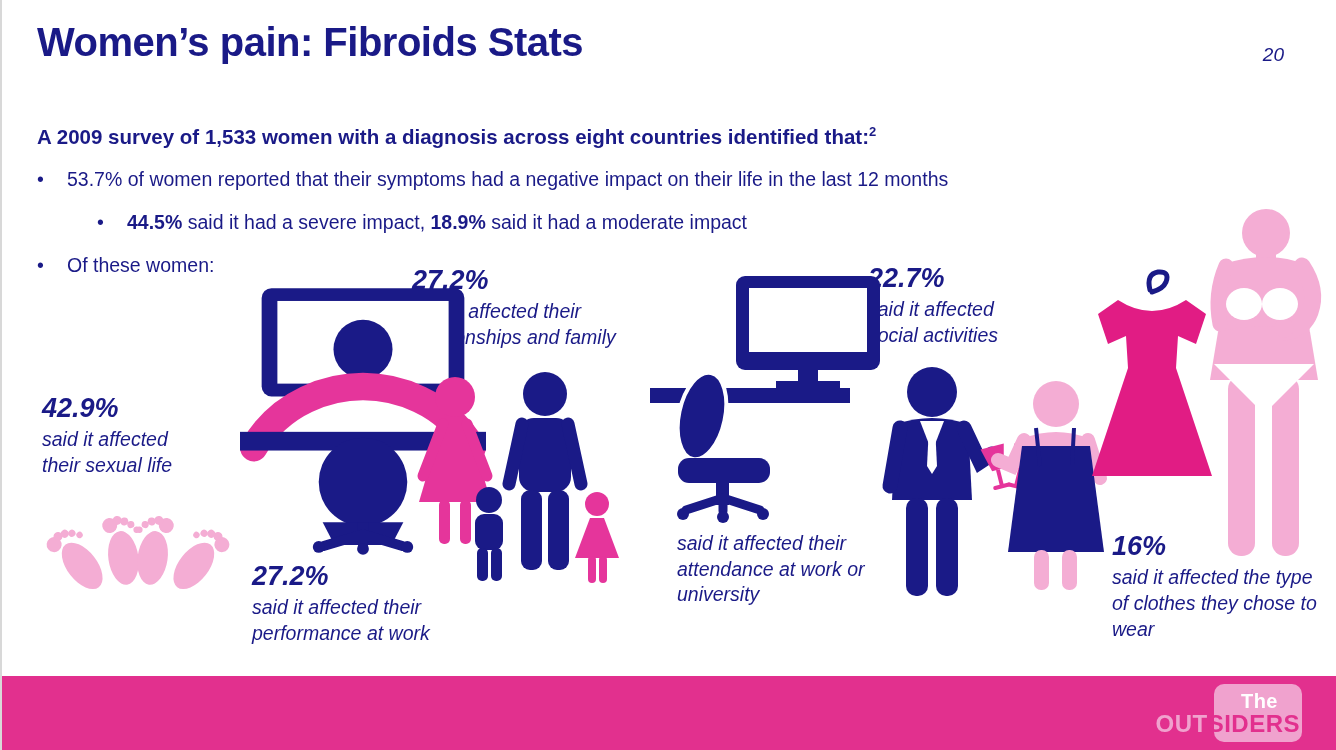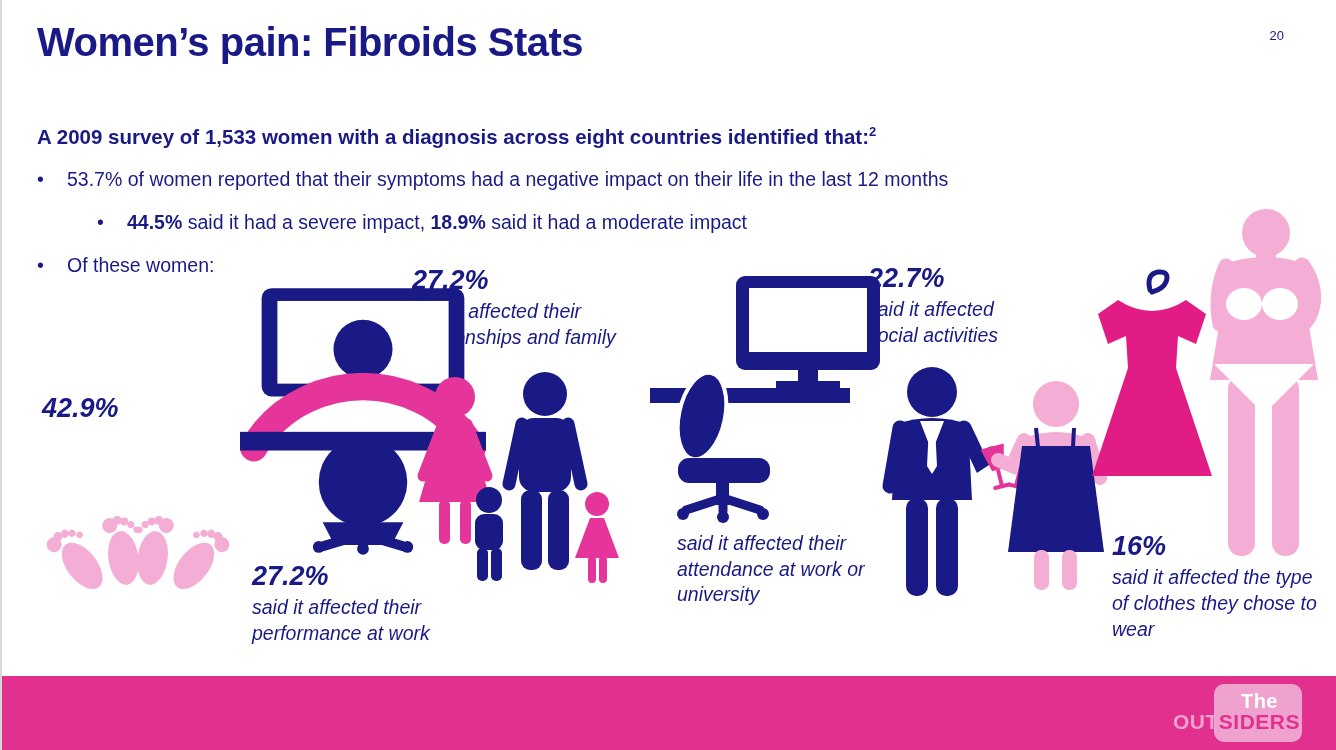--- a/index.html
+++ b/index.html
@@ -9,21 +9,21 @@
     --light-pink:#f4add4;
     --footer-pink:#e2308e;
     --logo-pink:#f0a2ce;
   }
   *{margin:0;padding:0;box-sizing:border-box;}
   body{font-family:"Liberation Sans",sans-serif;background:#fff;}
   .slide{
     position:relative;width:1336px;height:750px;background:#ffffff;
     overflow:hidden;border-left:2px solid #d8d8d8;
   }
-  .page-num{position:absolute;top:28px;right:52px;font-size:13px;color:var(--navy);}
+  .page-num{position:absolute;top:44px;right:52px;font-size:19px;color:var(--navy);font-style:italic;}
   .title{position:absolute;left:35px;top:20px;font-size:40px;font-weight:bold;color:var(--navy);letter-spacing:-0.5px;}
   .intro{position:absolute;left:35px;font-size:20.5px;font-weight:bold;color:var(--navy);}
   .intro sup{font-size:13px;}
   #intro1{top:88px;}
   #intro2{top:124px;}
   .bullet-row{position:absolute;display:flex;color:var(--navy);font-size:19.5px;}
   .bullet-dot{width:30px;flex:0 0 30px;}
   #bullet1{left:35px;top:168px;width:1180px;}
   #subbullet{left:95px;top:211px;width:1050px;}
   #bullet2{left:35px;top:254px;width:500px;}
@@ -54,21 +54,21 @@
   .logo{position:absolute;right:36px;top:8px;width:120px;height:60px;}
   .logo-box{
     position:absolute;right:0;top:0;width:88px;height:58px;border-radius:10px;
     background:var(--logo-pink);
   }
   .logo-the{
     position:absolute;right:24px;top:6px;font-size:20px;font-weight:bold;color:#ffffff;
     letter-spacing:0.5px;
   }
   .logo-word{
-    position:absolute;right:2px;top:26px;font-size:21px;font-weight:bold;letter-spacing:0.5px;
+    position:absolute;right:2px;top:26px;font-size:24px;font-weight:bold;letter-spacing:0.5px;
     white-space:nowrap;
   }
   .logo-word .out{color:var(--logo-pink);}
   .logo-word .siders{color:var(--footer-pink);}
 </style>
 </head>
 <body>
 
 <div class="slide">
 
@@ -87,20 +87,21 @@
     <span class="bullet-dot">•</span>
     <span><b>44.5%</b><span> said it had a severe impact, </span><b>18.9%</b><span> said it had a moderate impact</span></span>
   </div>
   <div class="bullet-row" id="bullet2">
     <span class="bullet-dot">•</span>
     <span>Of these women:</span>
   </div>
 
   <div class="stat" id="stat-sexual">
     <div class="val">42.9%</div>
+    <div class="lbl">said it affected their sexual life</div>
   </div>
   <div class="stat" id="stat-performance">
     <div class="val">27.2%</div>
     <div class="lbl">said it affected their performance at work</div>
   </div>
   <div class="stat" id="stat-relationships">
     <div class="val">27.2%</div>
     <div class="lbl">said it affected their relationships and family</div>
   </div>
   <div class="stat" id="stat-attendance">

